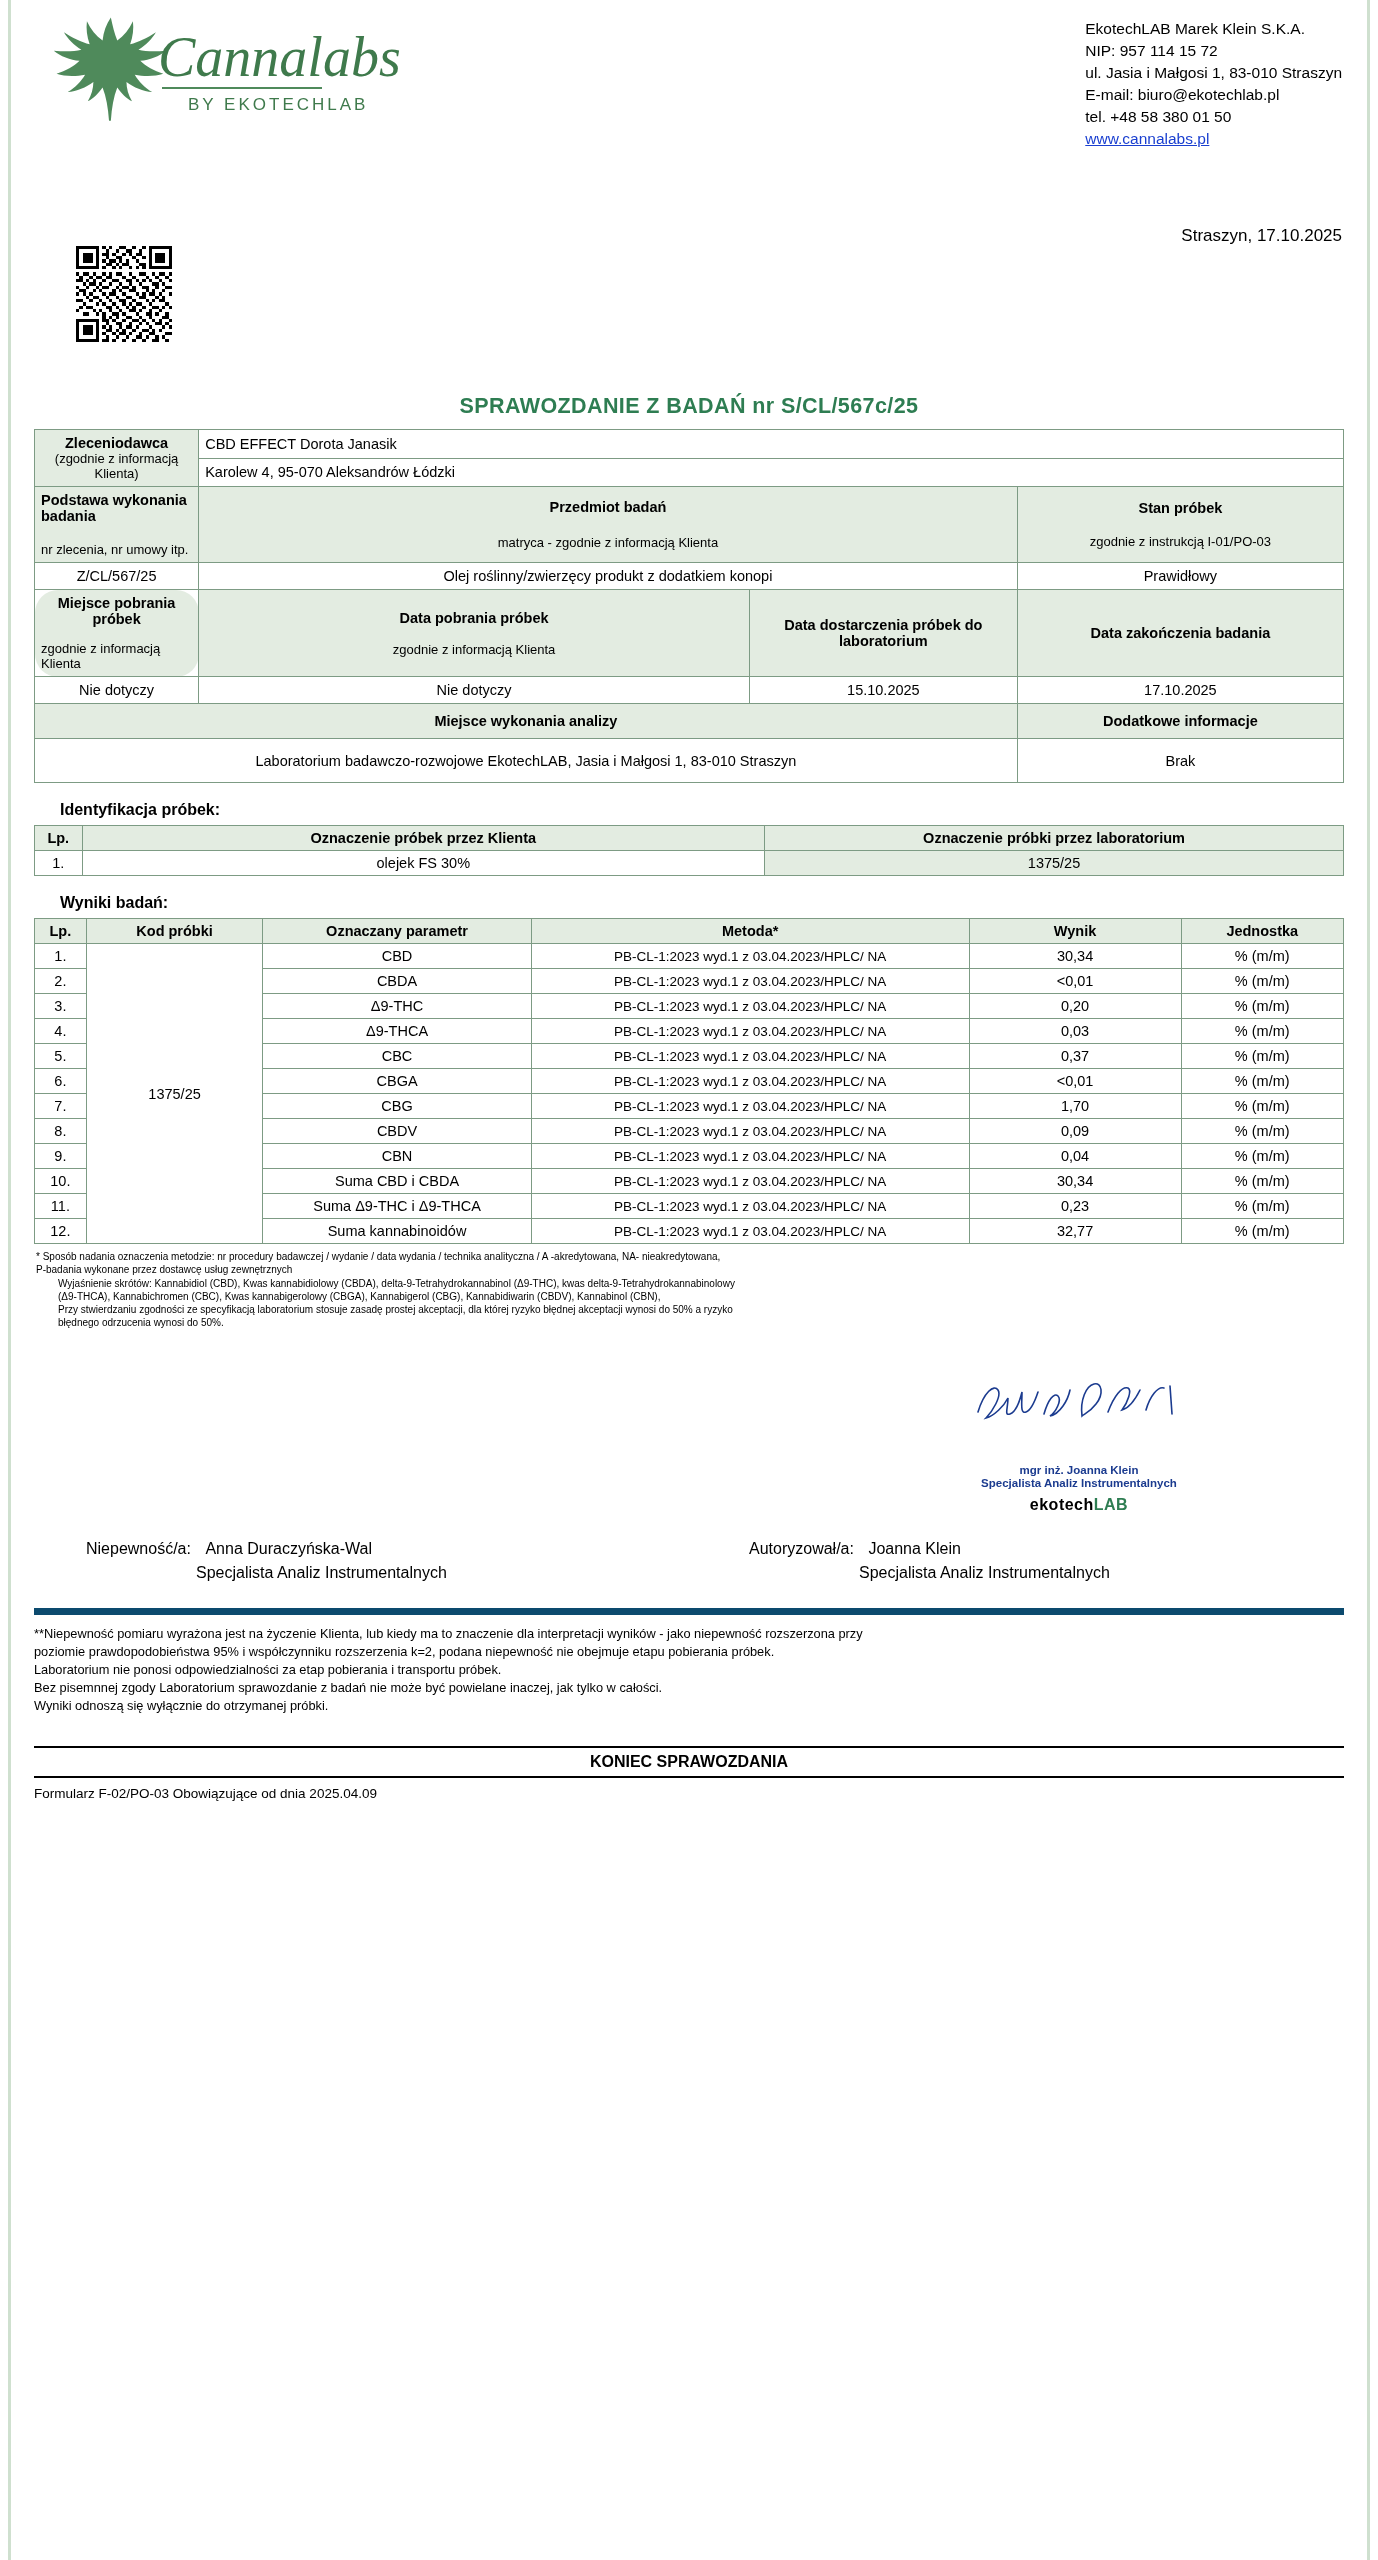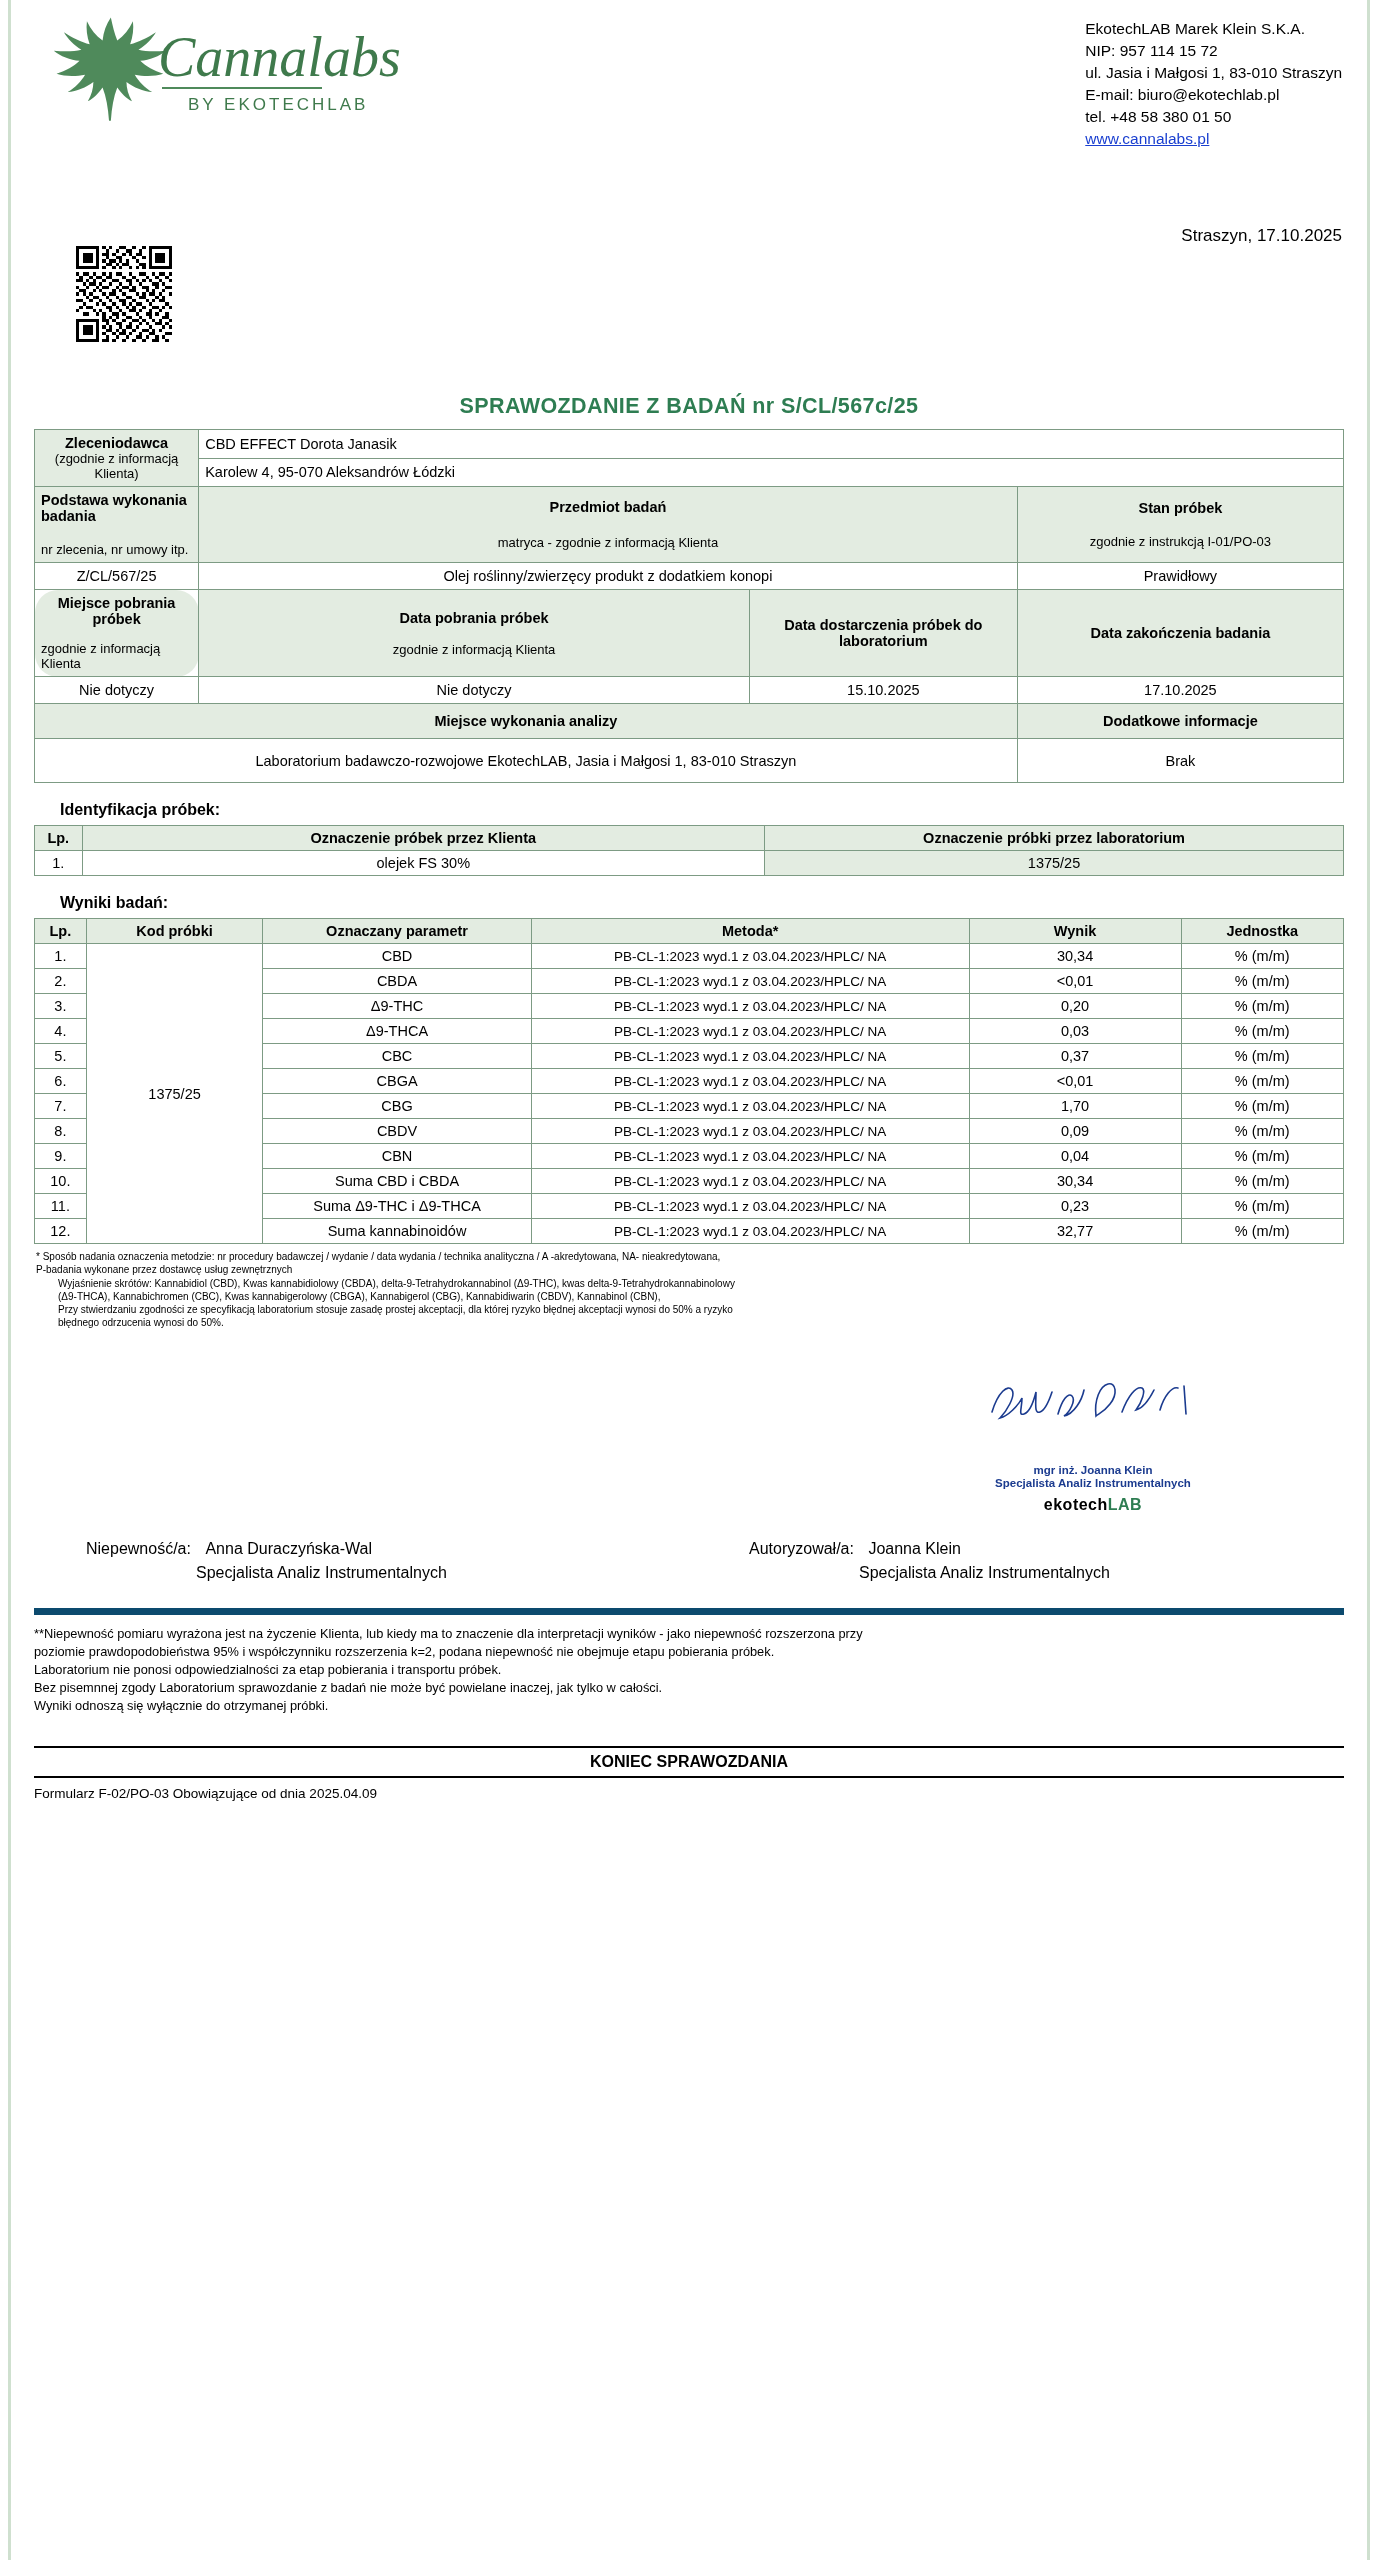--- a/index.html
+++ b/index.html
@@ -116,21 +116,21 @@
 
   .footnote {
     font-size: 10px;
     line-height: 1.33;
     margin-top: 6px;
     padding-left: 2px;
   }
 
   
   .sig-area { position: relative; height: 170px; margin-top: 36px; }
-  .sig-img { position: absolute; right: 136px; top: 0; text-align:center; }
+  .sig-img { position: absolute; right: 150px; top: 0; text-align:center; }
   .sig-names {
     display: flex;
     margin-top: 4px;
     font-size: 16px;
   }
   .sig-col { width: 50%; }
   .sig-col .row1 { margin-bottom: 6px; }
   .sig-left { padding-left: 52px; }
   .sig-right { padding-left: 60px; }
 

